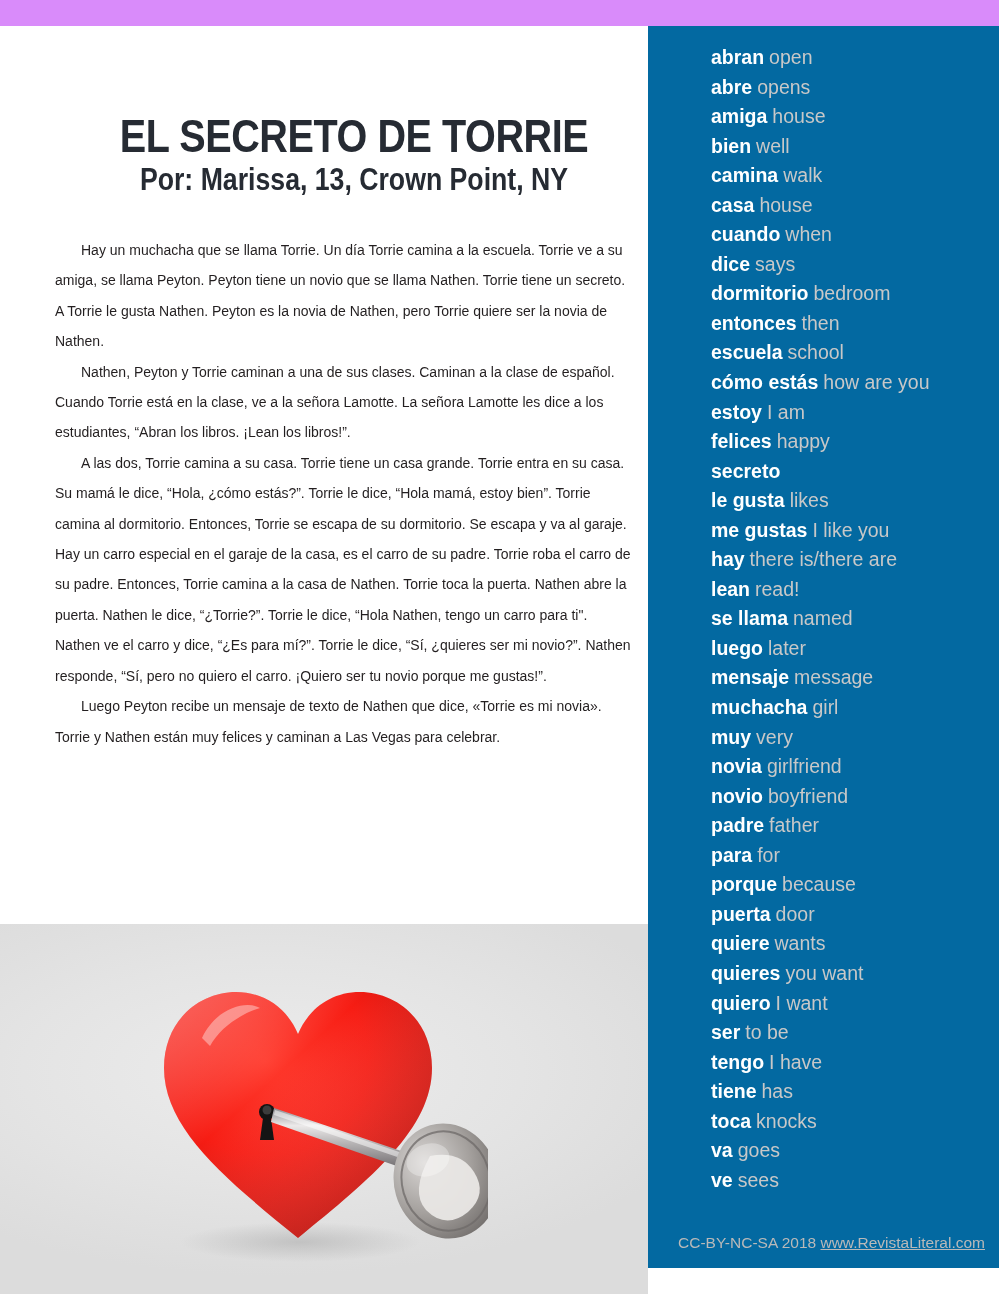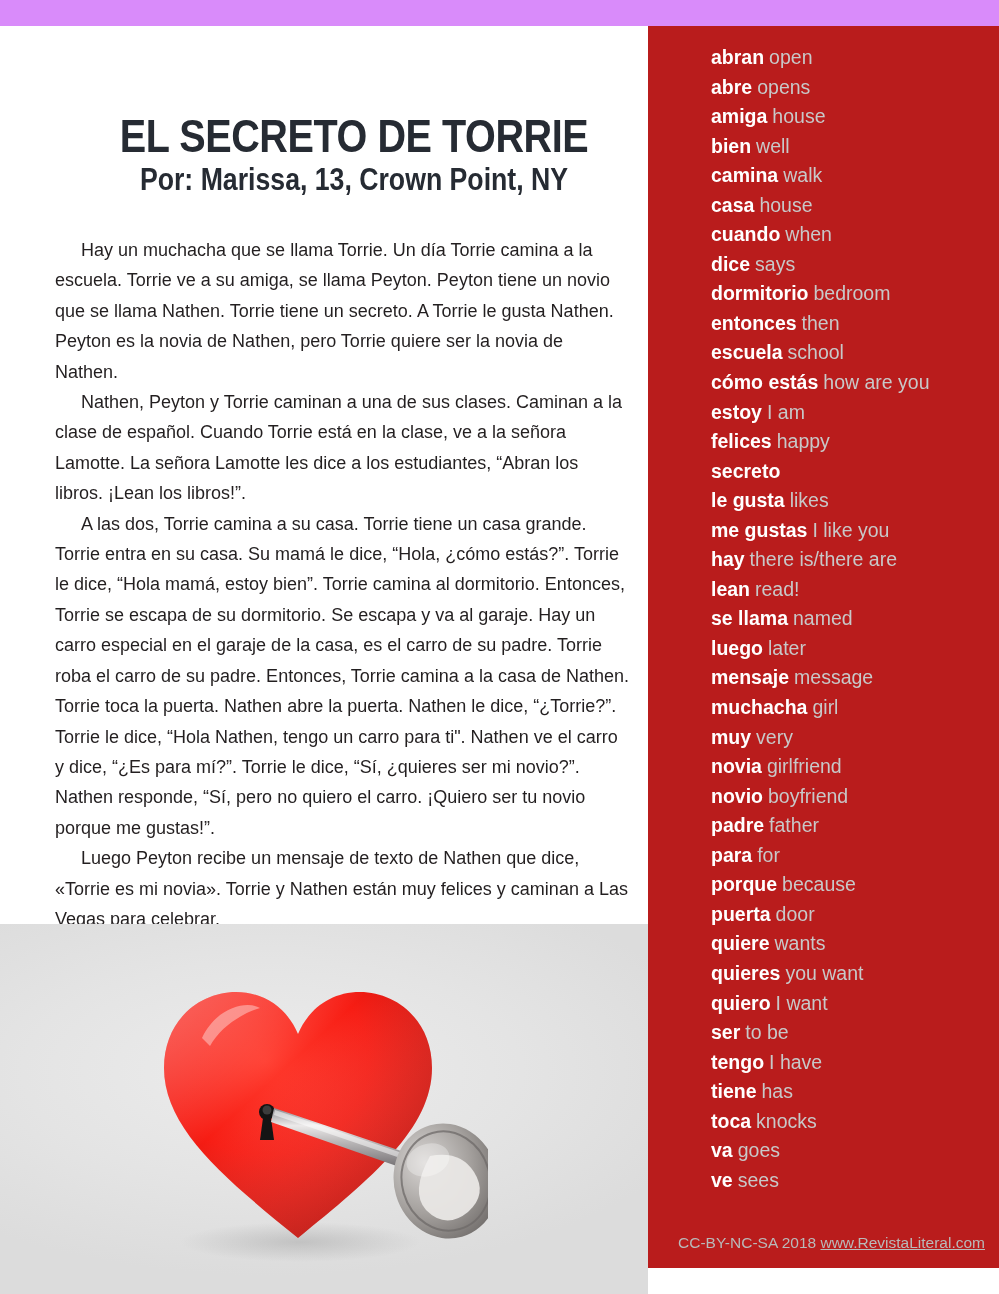--- a/index.html
+++ b/index.html
@@ -74,21 +74,21 @@
 
   #story-body {
     position: absolute;
     left: 55px;
     top: 209px;
     width: 576px;
   }
 
   #story-body p {
     font-family: "Liberation Sans", sans-serif;
-    font-size: 18px;
+    font-size: 14px;
     line-height: 30.4px;
     color: #231f20;
     text-indent: 26px;
     text-align: left;
   }
 
   
   #photo-panel {
     position: absolute;
     left: 0;
@@ -112,21 +112,21 @@
     height: 330px;
   }
 
   
   #glossary-sidebar {
     position: absolute;
     left: 648px;
     top: 26px;
     width: 351px;
     height: 1242px;
-    background: #b91c1c;
+    background: #0369a1;
   }
 
   #glossary-list {
     position: absolute;
     left: 63px;
     top: 17px;
     right: 8px;
     list-style: none;
   }
 

